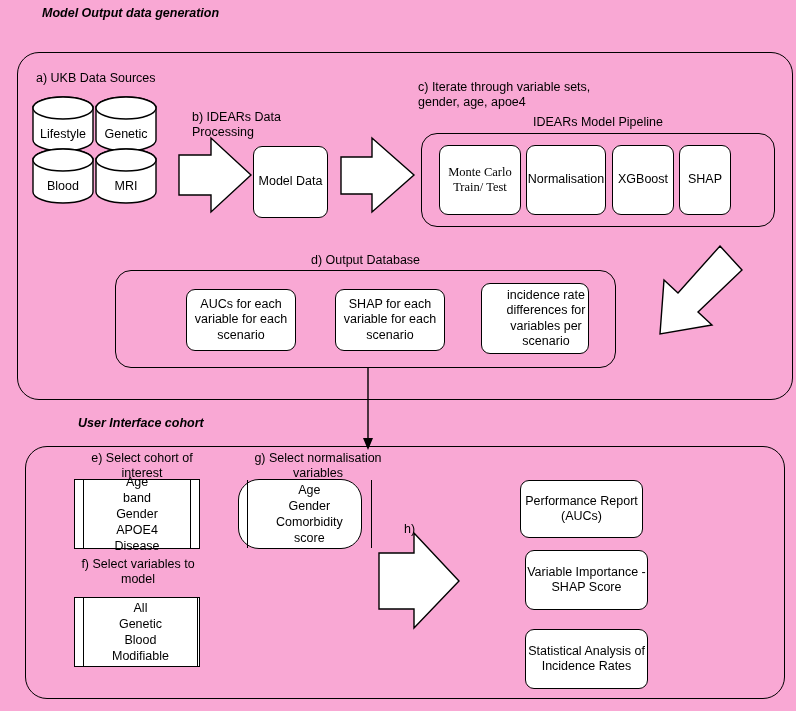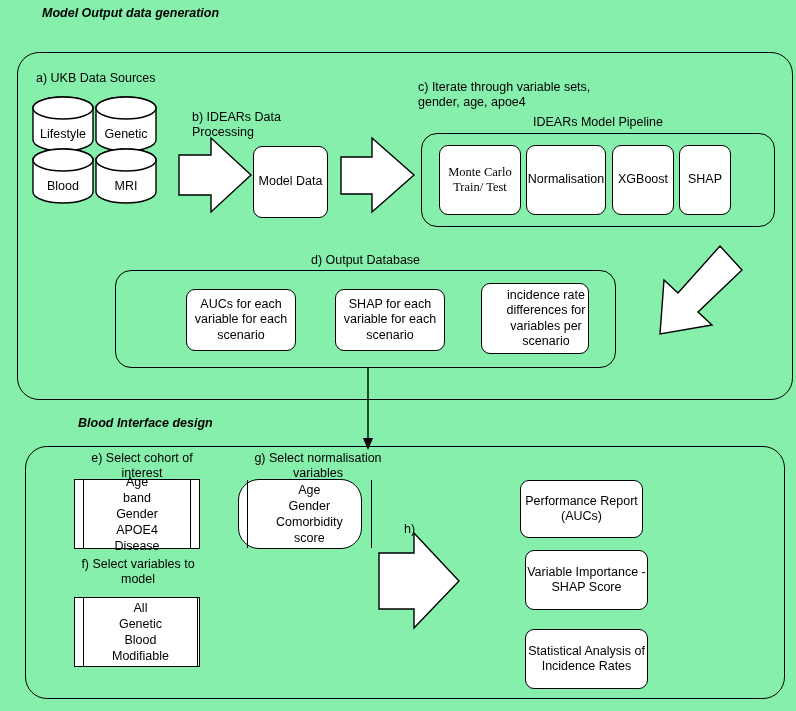--- a/index.html
+++ b/index.html
@@ -9,21 +9,21 @@
   }
   body {
     font-family: "Liberation Sans", sans-serif;
     color: #000000;
   }
   #canvas {
     position: relative;
     width: 796px;
     height: 711px;
     overflow: hidden;
-    background: #86efac;
+    background: #f9a8d4;
   }
   .svg-layer {
     position: absolute;
     left: 0;
     top: 0;
     width: 796px;
     height: 711px;
     pointer-events: none;
   }
   .lbl {
@@ -163,21 +163,21 @@
 
       <g>
         <path d="M379,553 L414,553 L414,533 L459,581 L414,628 L414,609 L379,609 Z" fill="#ffffff"></path>
       </g>
 
     </g>
   </svg>
 
   <div class="section-title" style="left:42px; top:6px;">Model Output data generation</div>
 
-  <div class="section-title" style="left:78px; top:416px;">Blood Interface design</div>
+  <div class="section-title" style="left:78px; top:416px;">User Interface cohort</div>
 
   <div class="container-box" style="left:17px; top:52px; width:776px; height:348px;"></div>
 
   <div class="lbl" style="left:36px; top:71px; width:180px; text-align:left;">a) UKB Data Sources</div>
 
   <div class="cyl-label" style="left:33px; top:127px; width:60px;">Lifestyle</div>
   <div class="cyl-label" style="left:96px; top:127px; width:60px;">Genetic</div>
   <div class="cyl-label" style="left:33px; top:179px; width:60px;">Blood</div>
   <div class="cyl-label" style="left:96px; top:179px; width:60px;">MRI</div>
 

